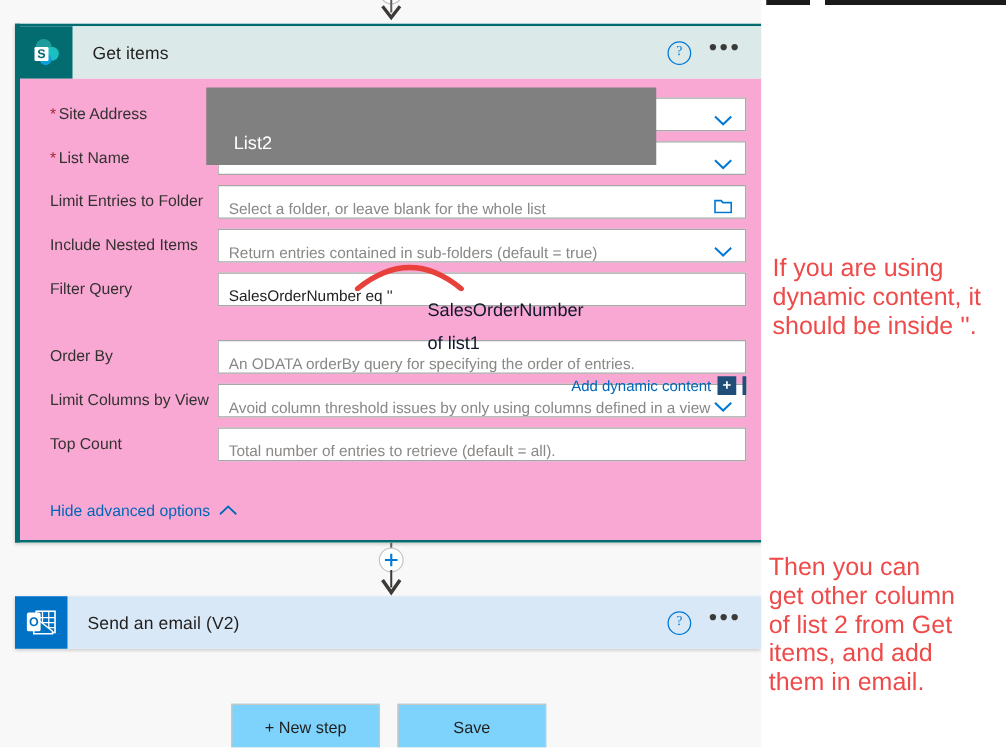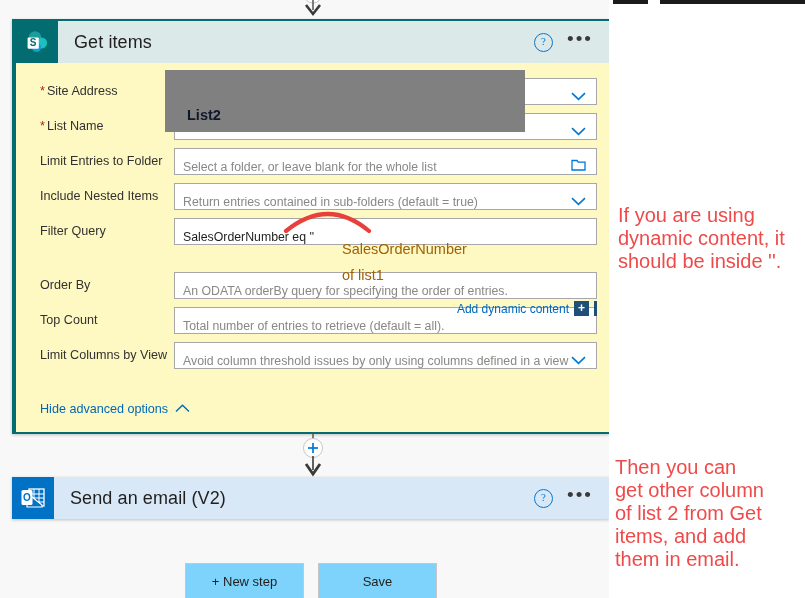--- a/index.html
+++ b/index.html
@@ -73,21 +73,21 @@
     height: 42px;
     flex: 0 0 42px;
     display: flex;
     align-items: center;
     justify-content: center;
   }
   .icon-sp { background: #036c70; }
   .icon-ol { background: #0072c6; }
 
   .card-title {
-    font-size: 18px;
+    font-size: 14px;
     color: #201f1e;
     margin-left: 16px;
     letter-spacing: .1px;
   }
   .header-actions {
     margin-left: auto;
     display: flex;
     align-items: center;
     gap: 14px;
     padding-right: 16px;
@@ -107,21 +107,21 @@
     letter-spacing: 2px;
     color: #3b3a39;
     line-height: 8px;
     padding-bottom: 6px;
   }
 
   
   .card-body {
     padding: 14px 12px 0 10px;
     position: relative;
-    background: #fef9c3;
+    background: #f9a8d4;
     height: 369px;
     box-sizing: border-box;
   }
   .form-row {
     display: flex;
     align-items: center;
     height: 28px;
     margin-bottom: 7px;
   }
   .form-label {
@@ -214,22 +214,22 @@
     left: 165px;
     top: 70px;
     width: 360px;
     height: 62px;
     background: #808080;
     z-index: 6;
     display: flex;
     align-items: flex-end;
   }
   .redaction-label {
-    color: #0f172a;
-    font-weight: bold;
+    color: #ffffff;
+    font-weight: normal;
     font-size: 14.5px;
     padding: 0 0 9px 22px;
   }
 
   
   .mid-connector {
     position: absolute;
     left: 299px;
     top: 434px;
     width: 28px;
@@ -270,27 +270,27 @@
   }
 
   
   .anno {
     position: absolute;
     color: #ef4a4a;
     font-size: 20px;
     line-height: 23px;
   }
   .anno-dyn { left: 618px; top: 204px; width: 180px; }
-  .anno-then { left: 615px; top: 456px; width: 150px; }
+  .anno-then { left: 615px; top: 443px; width: 150px; }
   .anno-sales {
     position: absolute;
     left: 342px;
     top: 236px;
     width: 128px;
-    color: #a16207;
+    color: #0f172a;
     font-size: 14.5px;
     line-height: 26px;
     z-index: 7;
   }
   .red-arc {
     position: absolute;
     left: 283px;
     top: 203px;
     width: 90px;
     height: 30px;
@@ -394,35 +394,35 @@
       </div>
 
       <div class="form-row" style="margin-top:26px">
         <div class="form-label">Order By</div>
         <div class="field">
           <span class="ph">An ODATA orderBy query for specifying the order of entries.</span>
         </div>
       </div>
 
       <div class="form-row">
-        <div class="form-label">Top Count</div>
-        <div class="field">
-          <span class="ph">Total number of entries to retrieve (default = all).</span>
-        </div>
-      </div>
-
-      <div class="form-row">
         <div class="form-label">Limit Columns by View</div>
         <div class="field">
           <span class="ph">Avoid column threshold issues by only using columns defined in a view</span>
           <span class="chev">
             <svg width="15" height="9" viewBox="0 0 15 9">
                 <path d="M1 1.2 L7.5 7.4 L14 1.2" fill="none" stroke="#0078d4" stroke-width="1.6"></path>
               </svg>
           </span>
+        </div>
+      </div>
+
+      <div class="form-row">
+        <div class="form-label">Top Count</div>
+        <div class="field">
+          <span class="ph">Total number of entries to retrieve (default = all).</span>
         </div>
       </div>
 
       <div class="hide-adv">
         <span>Hide advanced options</span>
         <span>
           <svg width="15" height="9" viewBox="0 0 15 9">
               <path d="M1 7.4 L7.5 1.2 L14 7.4" fill="none" stroke="#0067b8" stroke-width="1.4"></path>
             </svg>
         </span>

